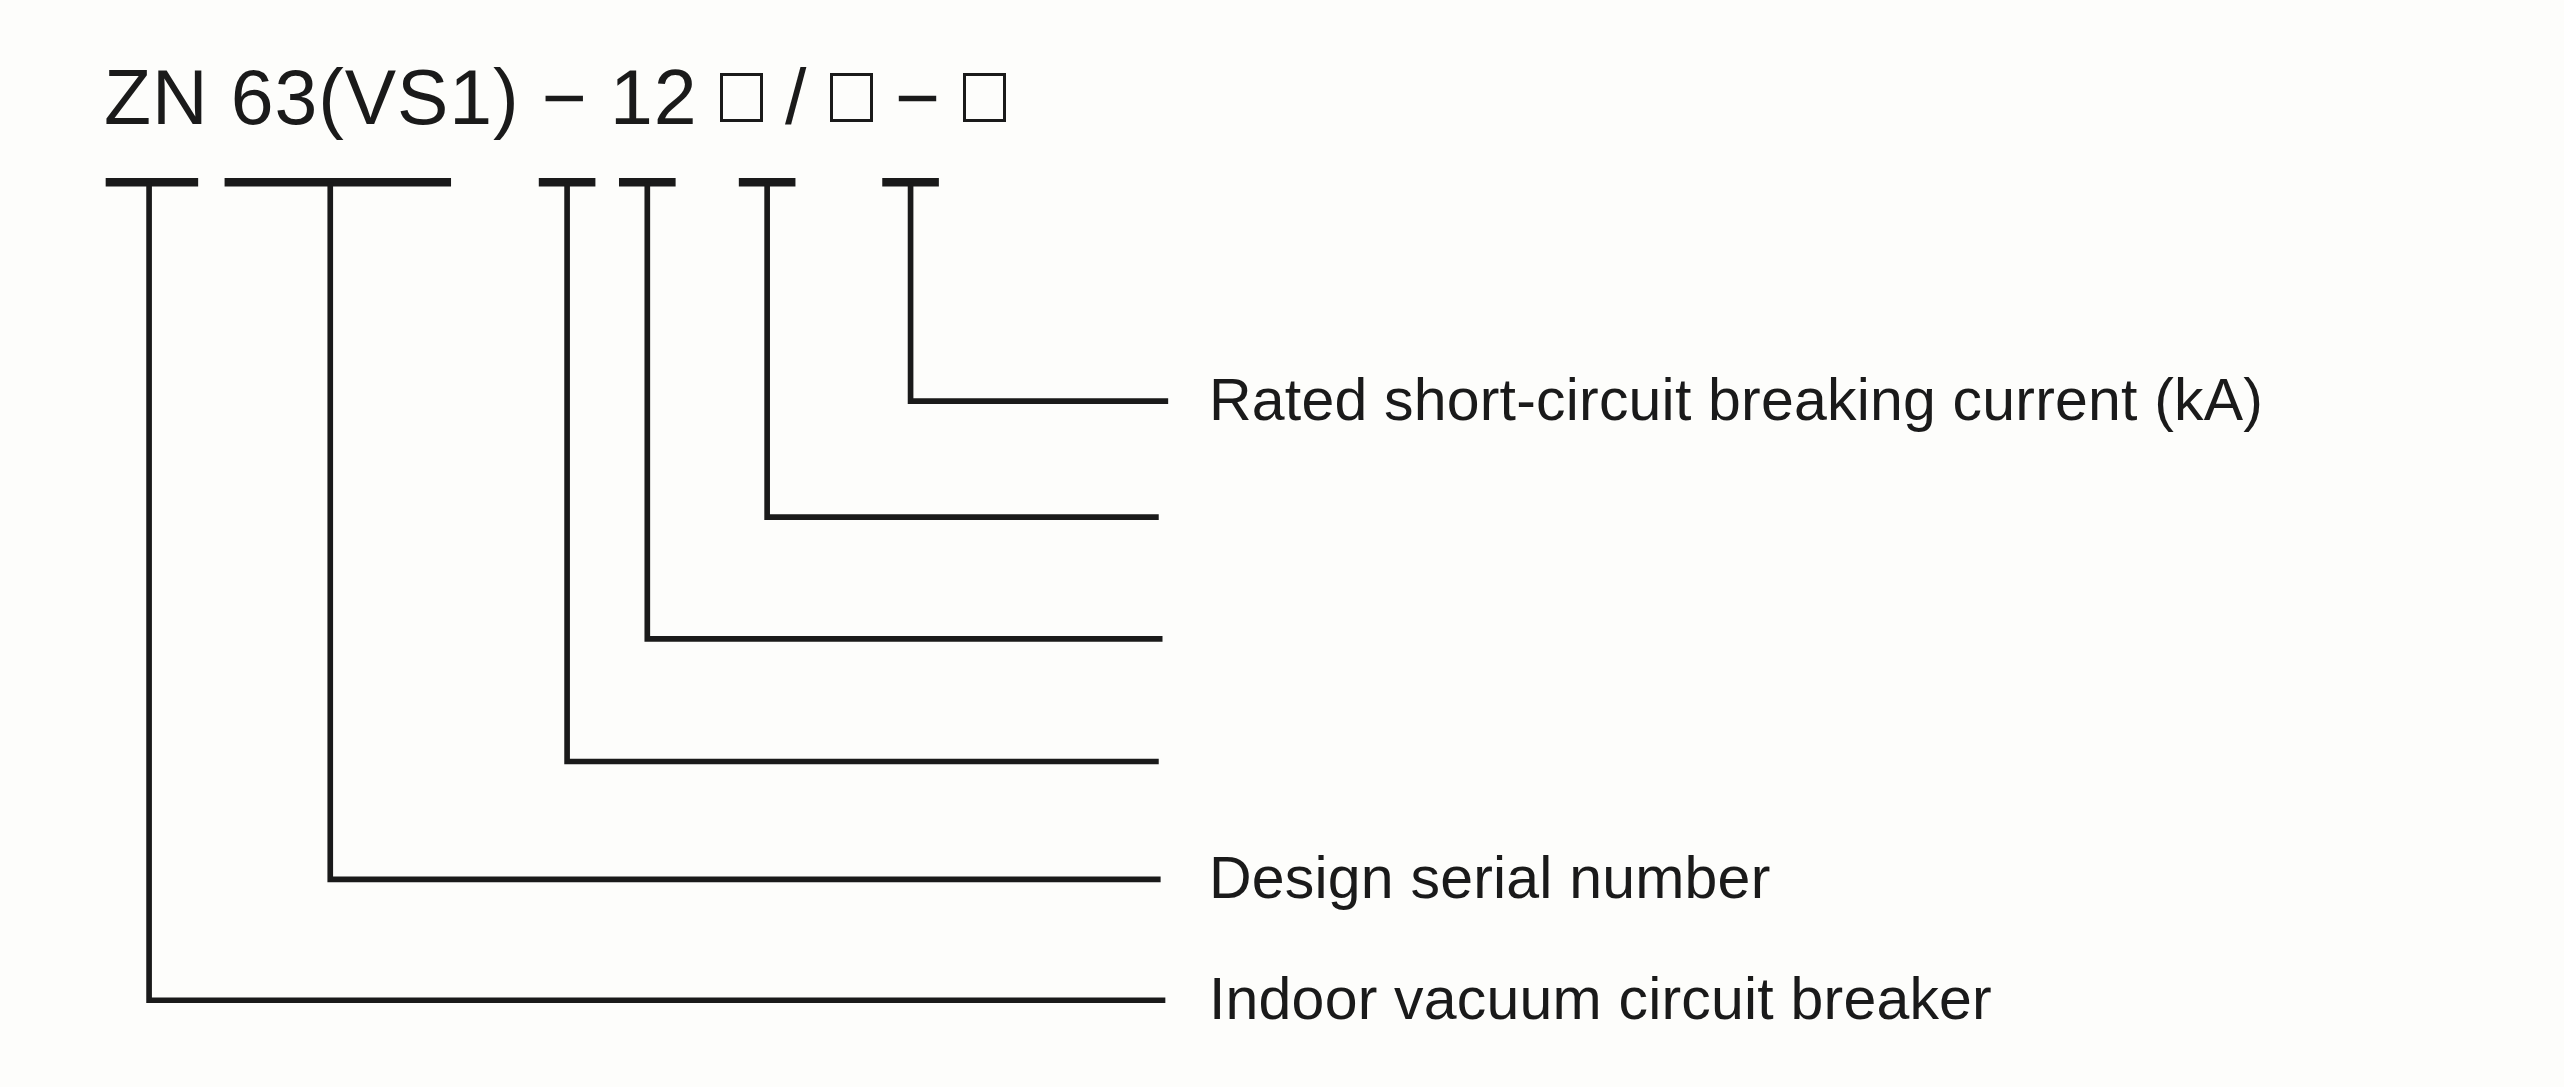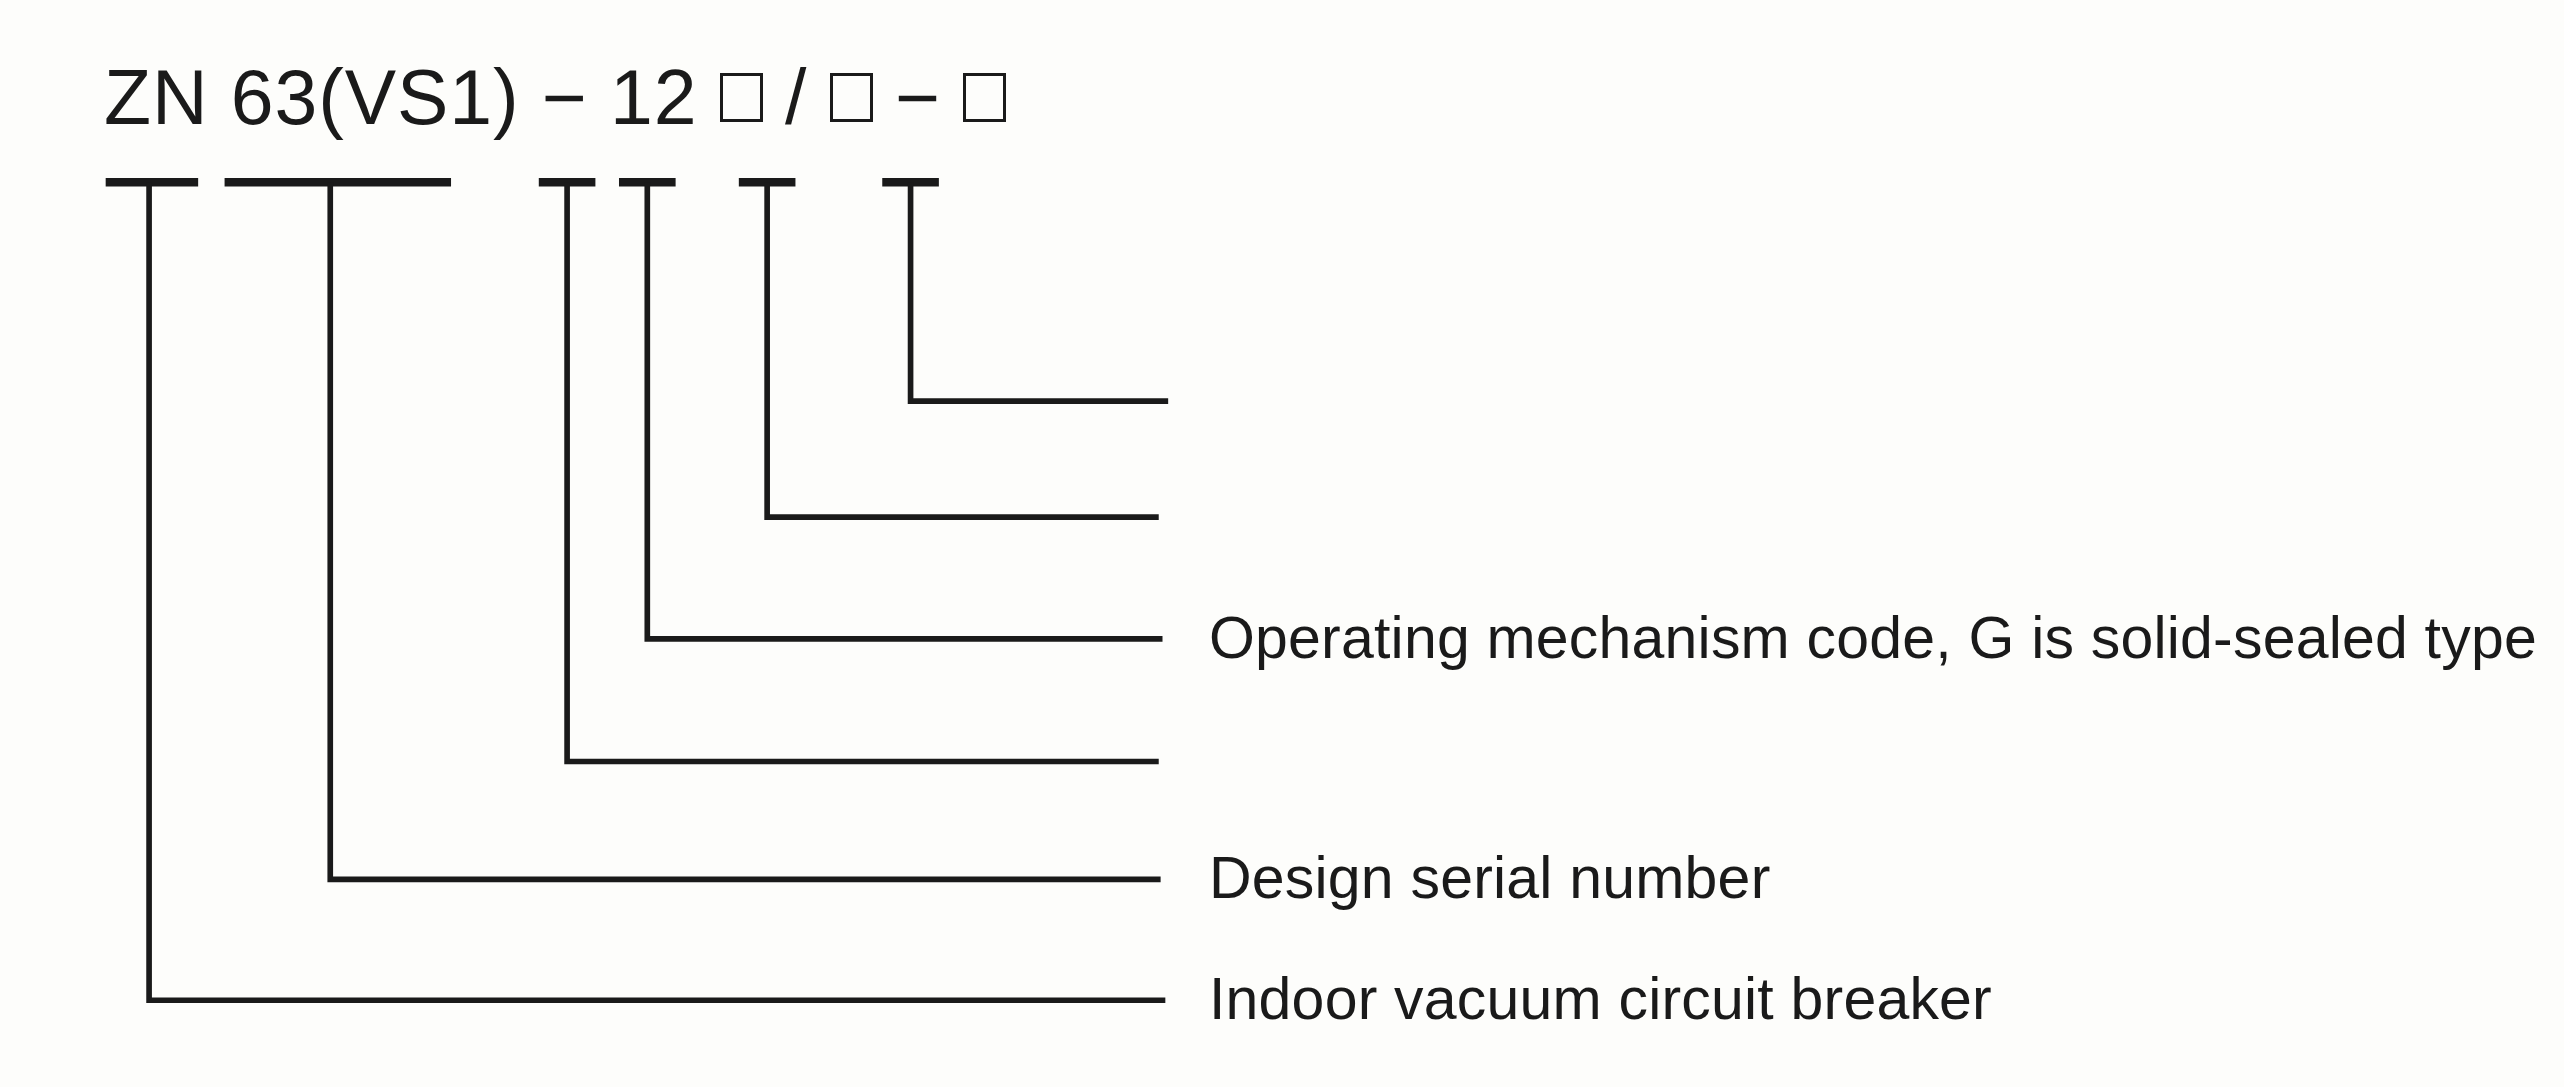--- a/index.html
+++ b/index.html
@@ -79,23 +79,23 @@
 
       <path d="M 601 193 L 601 807 L 1228 807" stroke-width="6"></path>
 
       <path d="M 350 193 L 350 932 L 1230 932" stroke-width="6"></path>
 
       <path d="M 158 193 L 158 1060 L 1235 1060" stroke-width="6"></path>
 
     </g>
   </svg>
 
+  <div class="leader-label" style="left:1209px; top:371px;">Rated short-circuit breaking current (kA)</div>
 
 
-  <div class="leader-label" style="left:1209px; top:609px;">Operating mechanism code, G is solid-sealed type</div>
 
 
   <div class="leader-label" style="left:1209px; top:849px;">Design serial number</div>
 
   <div class="leader-label" style="left:1209px; top:970px;">Indoor vacuum circuit breaker</div>
 
 </div>
 
 
 </body></html>

